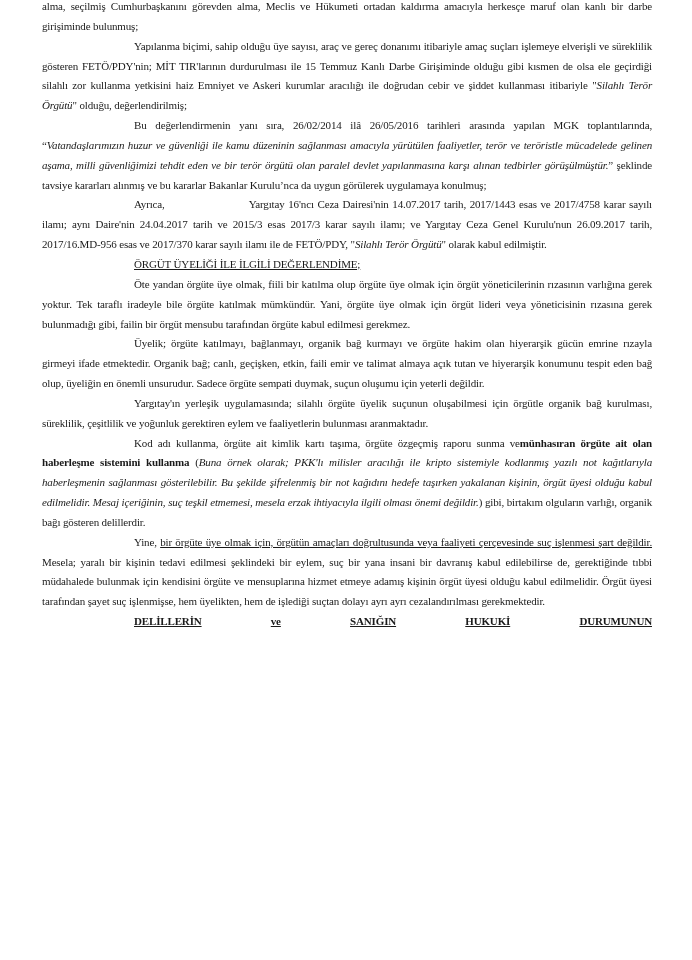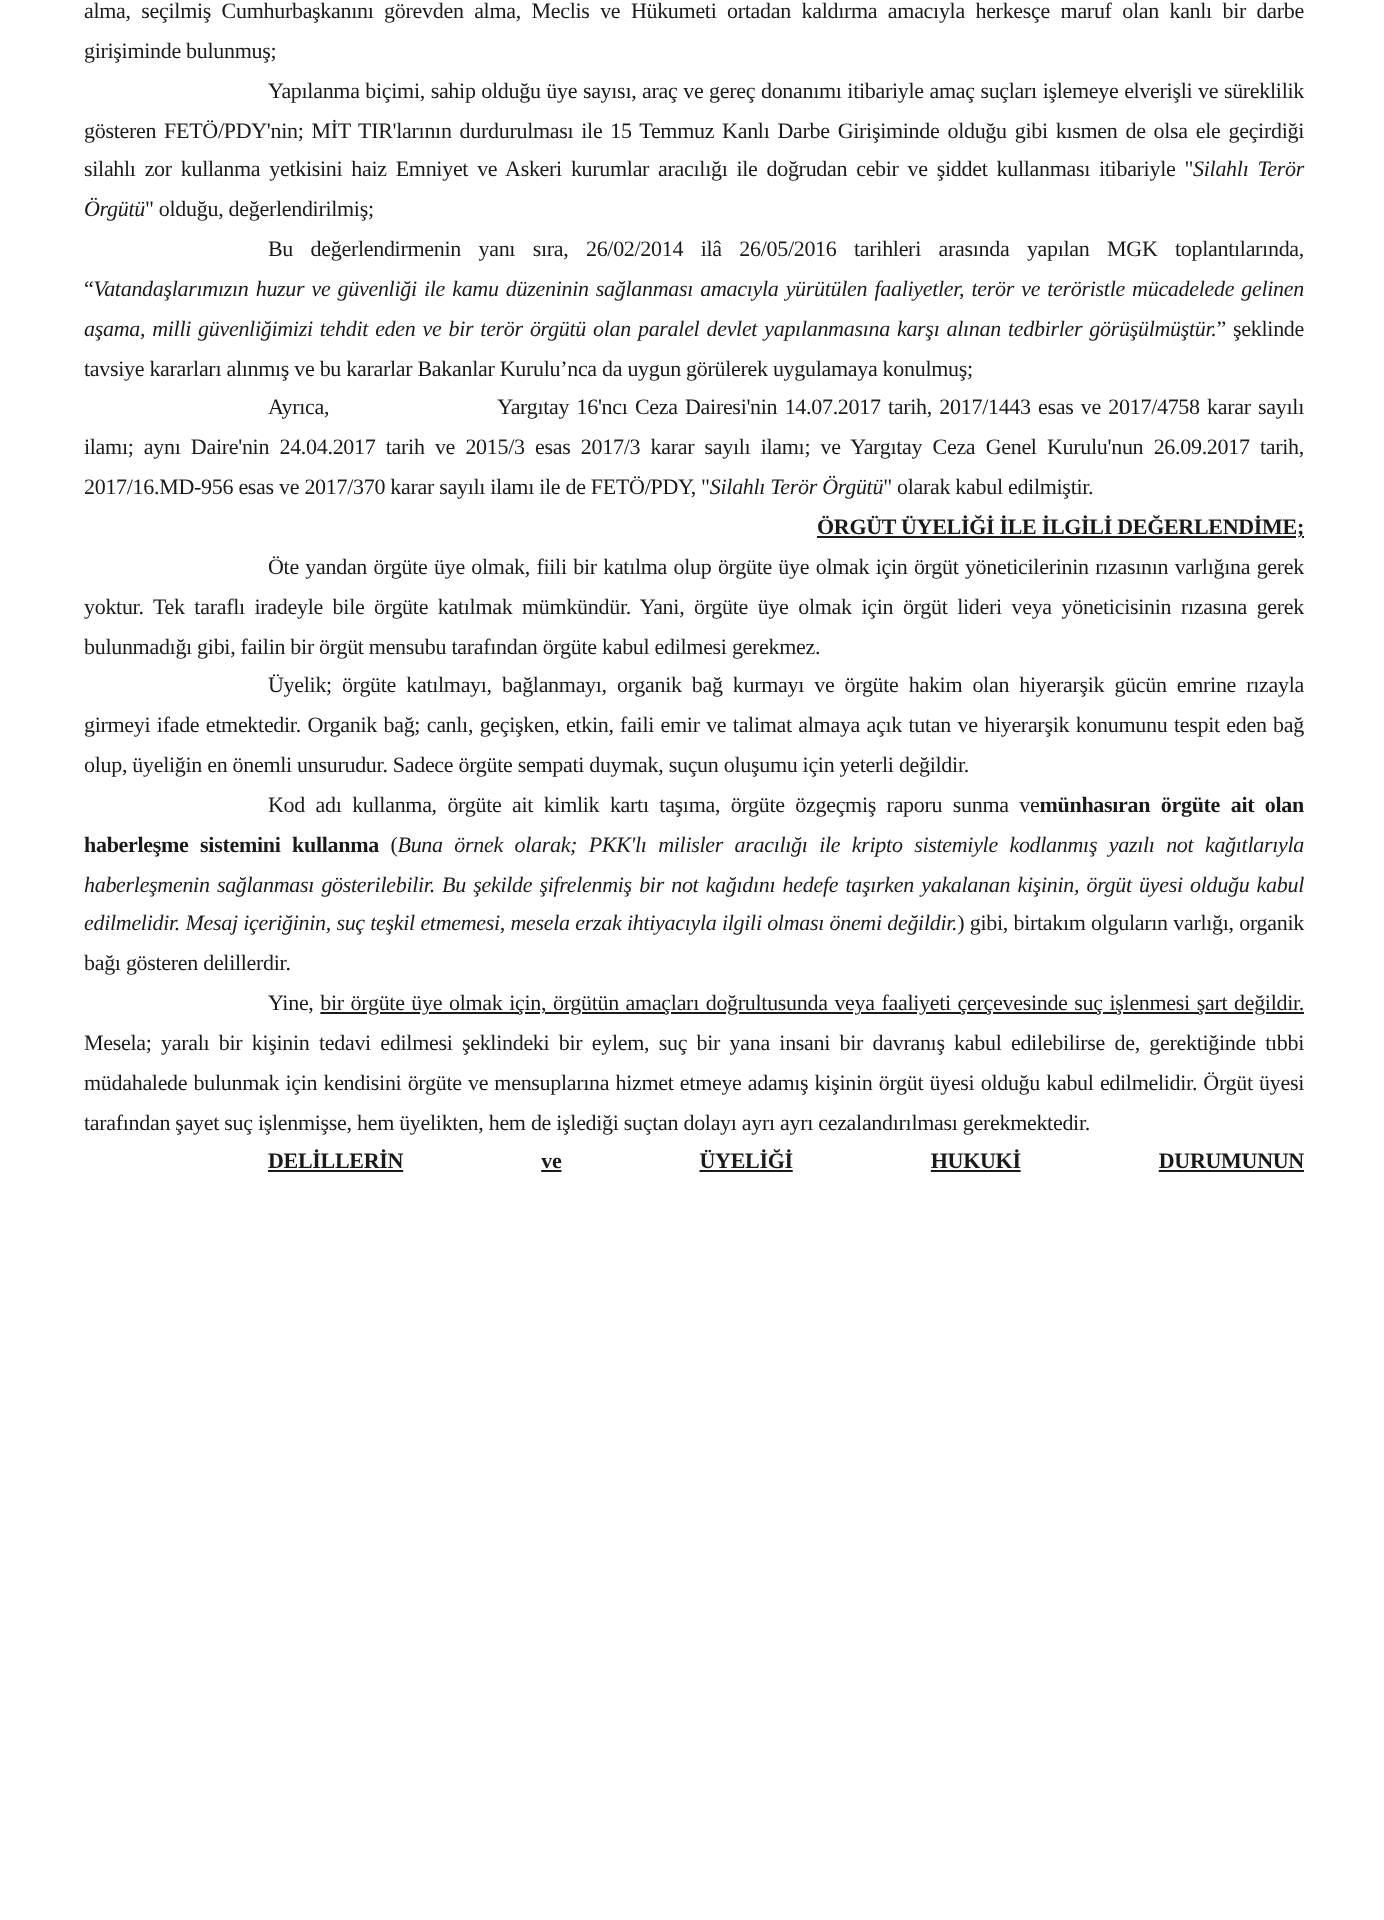--- a/index.html
+++ b/index.html
@@ -5,21 +5,21 @@
   html, body { margin: 0; padding: 0; background: #ffffff; }
   body { width: 692px; height: 960px; overflow: hidden; position: relative; }
   .page {
     position: absolute; left: 42px; top: 0px; width: 610px;
     font-family: "Liberation Serif", "DejaVu Serif", serif;
     font-size: 11px; line-height: 19.85px; color: #1a1a1a;
     letter-spacing: -0.15px;
   }
   .p { margin: 0; text-align: justify; text-align-last: left; }
   .indent { text-indent: 92px; }
-  .heading { font-weight: bold; text-decoration: underline; margin: 0; text-align: right; }
+  .heading { font-weight: normal; text-decoration: underline; margin: 0; }
   .heading.h1 { text-indent: 92px; }
   .h2-line1 { display: flex; justify-content: space-between; padding-left: 92px; font-weight: bold; text-align: right; }
   .h2-line1 span { text-decoration: underline; }
   .h2-line2 { font-weight: bold; }
   .h2-line2 .u { text-decoration: underline; }
   .it { font-style: italic; }
   .b { font-weight: bold; }
   .u { text-decoration: underline; }
   .gap { display: inline-block; width: 84px; }
   .first-top { margin-top: -3px; }
@@ -36,28 +36,29 @@
   <p class="p indent"><span>Bu değerlendirmenin yanı sıra, 26/02/2014 ilâ 26/05/2016 tarihleri arasında yapılan MGK toplantılarında, “</span><span class="it">Vatandaşlarımızın huzur ve güvenliği ile kamu düzeninin sağlanması amacıyla yürütülen faaliyetler, terör ve teröristle mücadelede gelinen aşama, milli güvenliğimizi tehdit eden ve bir terör örgütü olan paralel devlet yapılanmasına karşı alınan tedbirler görüşülmüştür.</span><span>” şeklinde tavsiye kararları alınmış ve bu kararlar Bakanlar Kurulu’nca da uygun görülerek uygulamaya konulmuş;</span></p>
 
   <p class="p indent"><span>Ayrıca,</span><span class="gap"></span><span>Yargıtay 16'ncı Ceza Dairesi'nin 14.07.2017 tarih, 2017/1443 esas ve 2017/4758 karar sayılı ilamı; aynı Daire'nin 24.04.2017 tarih ve 2015/3 esas 2017/3 karar sayılı ilamı; ve Yargıtay Ceza Genel Kurulu'nun 26.09.2017 tarih, 2017/16.MD-956 esas ve 2017/370 karar sayılı ilamı ile de FETÖ/PDY, "</span><span class="it">Silahlı Terör Örgütü</span><span>" olarak kabul edilmiştir.</span></p>
 
   <p class="heading h1">ÖRGÜT ÜYELİĞİ İLE İLGİLİ DEĞERLENDİME;</p>
 
   <p class="p indent">Öte yandan örgüte üye olmak, fiili bir katılma olup örgüte üye olmak için örgüt yöneticilerinin rızasının varlığına gerek yoktur. Tek taraflı iradeyle bile örgüte katılmak mümkündür. Yani, örgüte üye olmak için örgüt lideri veya yöneticisinin rızasına gerek bulunmadığı gibi, failin bir örgüt mensubu tarafından örgüte kabul edilmesi gerekmez.</p>
 
   <p class="p indent">Üyelik; örgüte katılmayı, bağlanmayı, organik bağ kurmayı ve örgüte hakim olan hiyerarşik gücün emrine rızayla girmeyi ifade etmektedir. Organik bağ; canlı, geçişken, etkin, faili emir ve talimat almaya açık tutan ve hiyerarşik konumunu tespit eden bağ olup, üyeliğin en önemli unsurudur. Sadece örgüte sempati duymak, suçun oluşumu için yeterli değildir.</p>
 
+  <p class="p indent">Yargıtay'ın yerleşik uygulamasında; silahlı örgüte üyelik suçunun oluşabilmesi için örgütle organik bağ kurulması, süreklilik, çeşitlilik ve yoğunluk gerektiren eylem ve faaliyetlerin bulunması aranmaktadır.</p>
 
   <p class="p indent"><span>Kod adı kullanma, örgüte ait kimlik kartı taşıma, örgüte özgeçmiş raporu sunma ve</span><span class="b">münhasıran örgüte ait olan haberleşme sistemini kullanma</span><span> (</span><span class="it">Buna örnek olarak; PKK'lı milisler aracılığı ile kripto sistemiyle kodlanmış yazılı not kağıtlarıyla haberleşmenin sağlanması gösterilebilir. Bu şekilde şifrelenmiş bir not kağıdını hedefe taşırken yakalanan kişinin, örgüt üyesi olduğu kabul edilmelidir. Mesaj içeriğinin, suç teşkil etmemesi, mesela erzak ihtiyacıyla ilgili olması önemi değildir.</span><span>) gibi, birtakım olguların varlığı, organik bağı gösteren delillerdir.</span></p>
 
   <p class="p indent"><span>Yine, </span><span class="u">bir örgüte üye olmak için, örgütün amaçları doğrultusunda veya faaliyeti çerçevesinde suç işlenmesi şart değildir. </span><span>Mesela; yaralı bir kişinin tedavi edilmesi şeklindeki bir eylem, suç bir yana insani bir davranış kabul edilebilirse de, gerektiğinde tıbbi müdahalede bulunmak için kendisini örgüte ve mensuplarına hizmet etmeye adamış kişinin örgüt üyesi olduğu kabul edilmelidir. Örgüt üyesi tarafından şayet suç işlenmişse, hem üyelikten, hem de işlediği suçtan dolayı ayrı ayrı cezalandırılması gerekmektedir.</span></p>
 
   <div class="h2-line1">
     <span>DELİLLERİN</span>
     <span>ve</span>
-    <span>ÜYELİĞİ</span>
+    <span>SANIĞIN</span>
     <span>HUKUKİ</span>
     <span>DURUMUNUN</span>
   </div>
 
 
 
 </div>
 
 </body></html>

